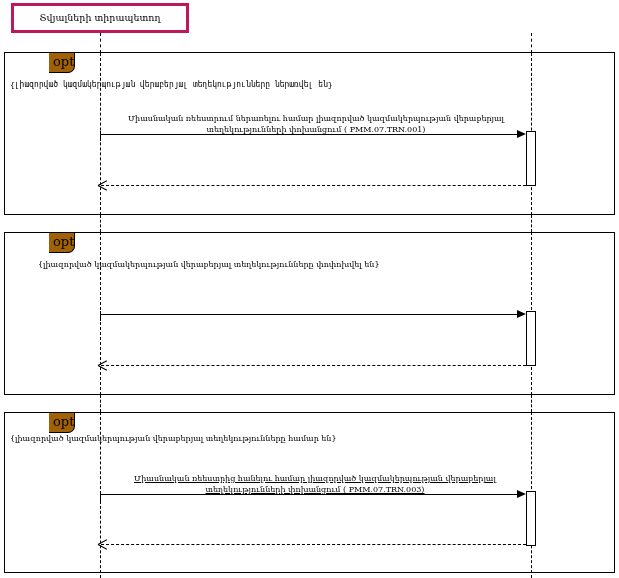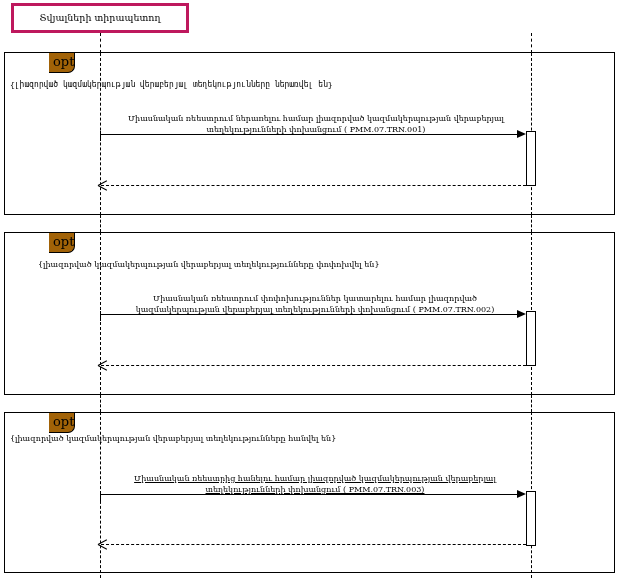--- a/index.html
+++ b/index.html
@@ -175,29 +175,27 @@
 
   <div class="frag" style="left:4px; top:232px; width:611px; height:163px;"></div>
   <div class="frag-label" style="left:5px; top:233px;">opt</div>
   <div class="frag-guard" style="left:10px; top:261px;margin-left:28px;">{լիազորված կազմակերպության վերաբերյալ տեղեկությունները փոփոխվել են}</div>
 
   <div class="activation" style="left:526px; top:311px; height:55px;"></div>
 
   <div class="tail-cap" style="left:100px; top:311px; height:10px;"></div>
   <div class="msg-line" style="left:100px; top:314px; width:418px;"></div>
   <div class="arrow-right" style="left:517px; top:310px;"></div>
-  <div class="msg-label" style="left:105px; top:294px; width:420px;">Միասնական ռեեստրում փոփոխություններ կատարելու համար լիազորված
-կազմակերպության վերաբերյալ տեղեկությունների փոխանցում ( PMM.07.TRN.002)</div>
 
   <div class="msg-line dashed" style="left:101px; top:365px; width:425px;"></div>
   <div class="arrow-left-open" style="left:98px; top:361px;"></div>
 
   <div class="frag" style="left:4px; top:412px; width:611px; height:161px;"></div>
   <div class="frag-label" style="left:5px; top:413px;">opt</div>
-  <div class="frag-guard" style="left:10px; top:435px;">{լիազորված կազմակերպության վերաբերյալ տեղեկությունները հանվել են}</div>
+  <div class="frag-guard" style="left:10px; top:435px;">{լիազորված կազմակերպության վերաբերյալ տեղեկությունները համար են}</div>
 
   <div class="activation" style="left:526px; top:491px; height:55px;"></div>
 
   <div class="tail-cap" style="left:100px; top:491px; height:10px;"></div>
   <div class="msg-line" style="left:100px; top:494px; width:418px;"></div>
   <div class="arrow-right" style="left:517px; top:490px;"></div>
   <div class="msg-label" style="left:105px; top:474px; width:420px;text-decoration:underline;">Միասնական ռեեստրից հանելու համար լիազորված կազմակերպության վերաբերյալ
 տեղեկությունների փոխանցում ( PMM.07.TRN.003)</div>
 
   <div class="msg-line dashed" style="left:101px; top:544px; width:425px;"></div>

